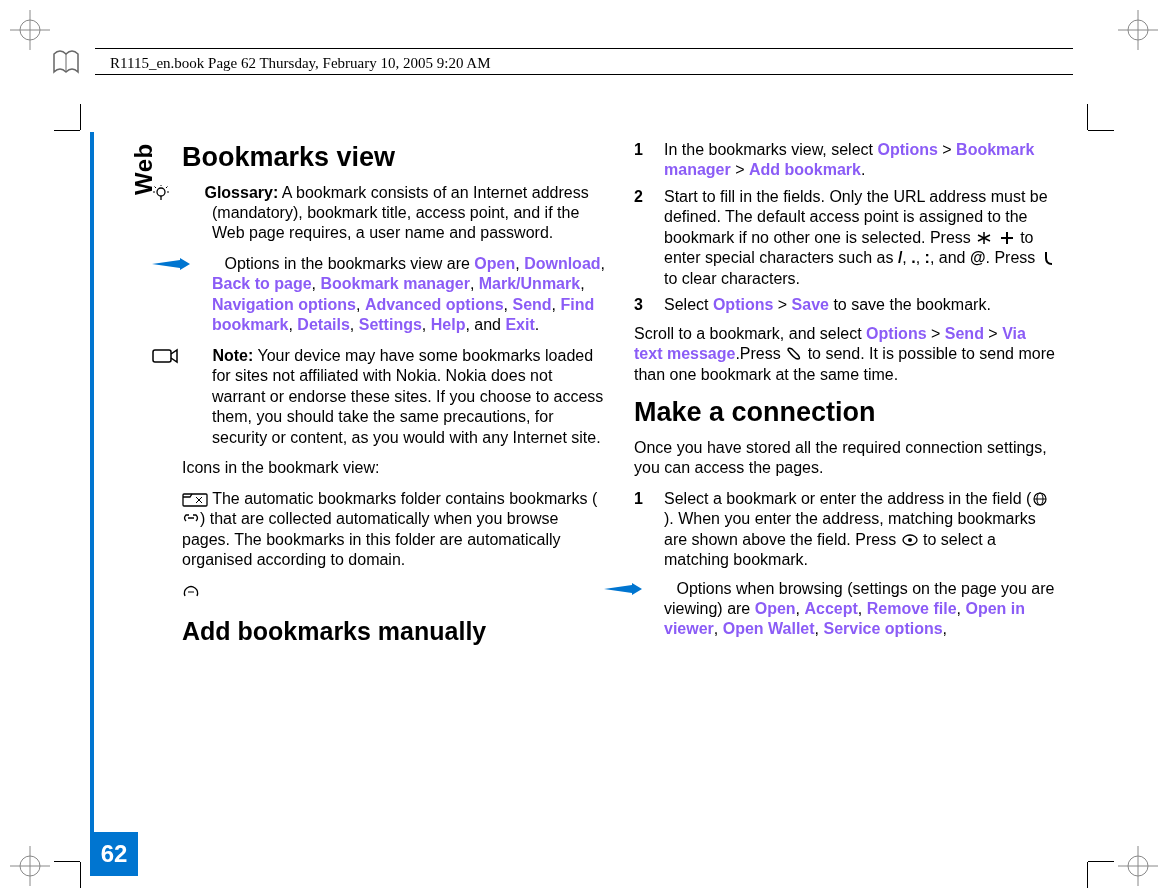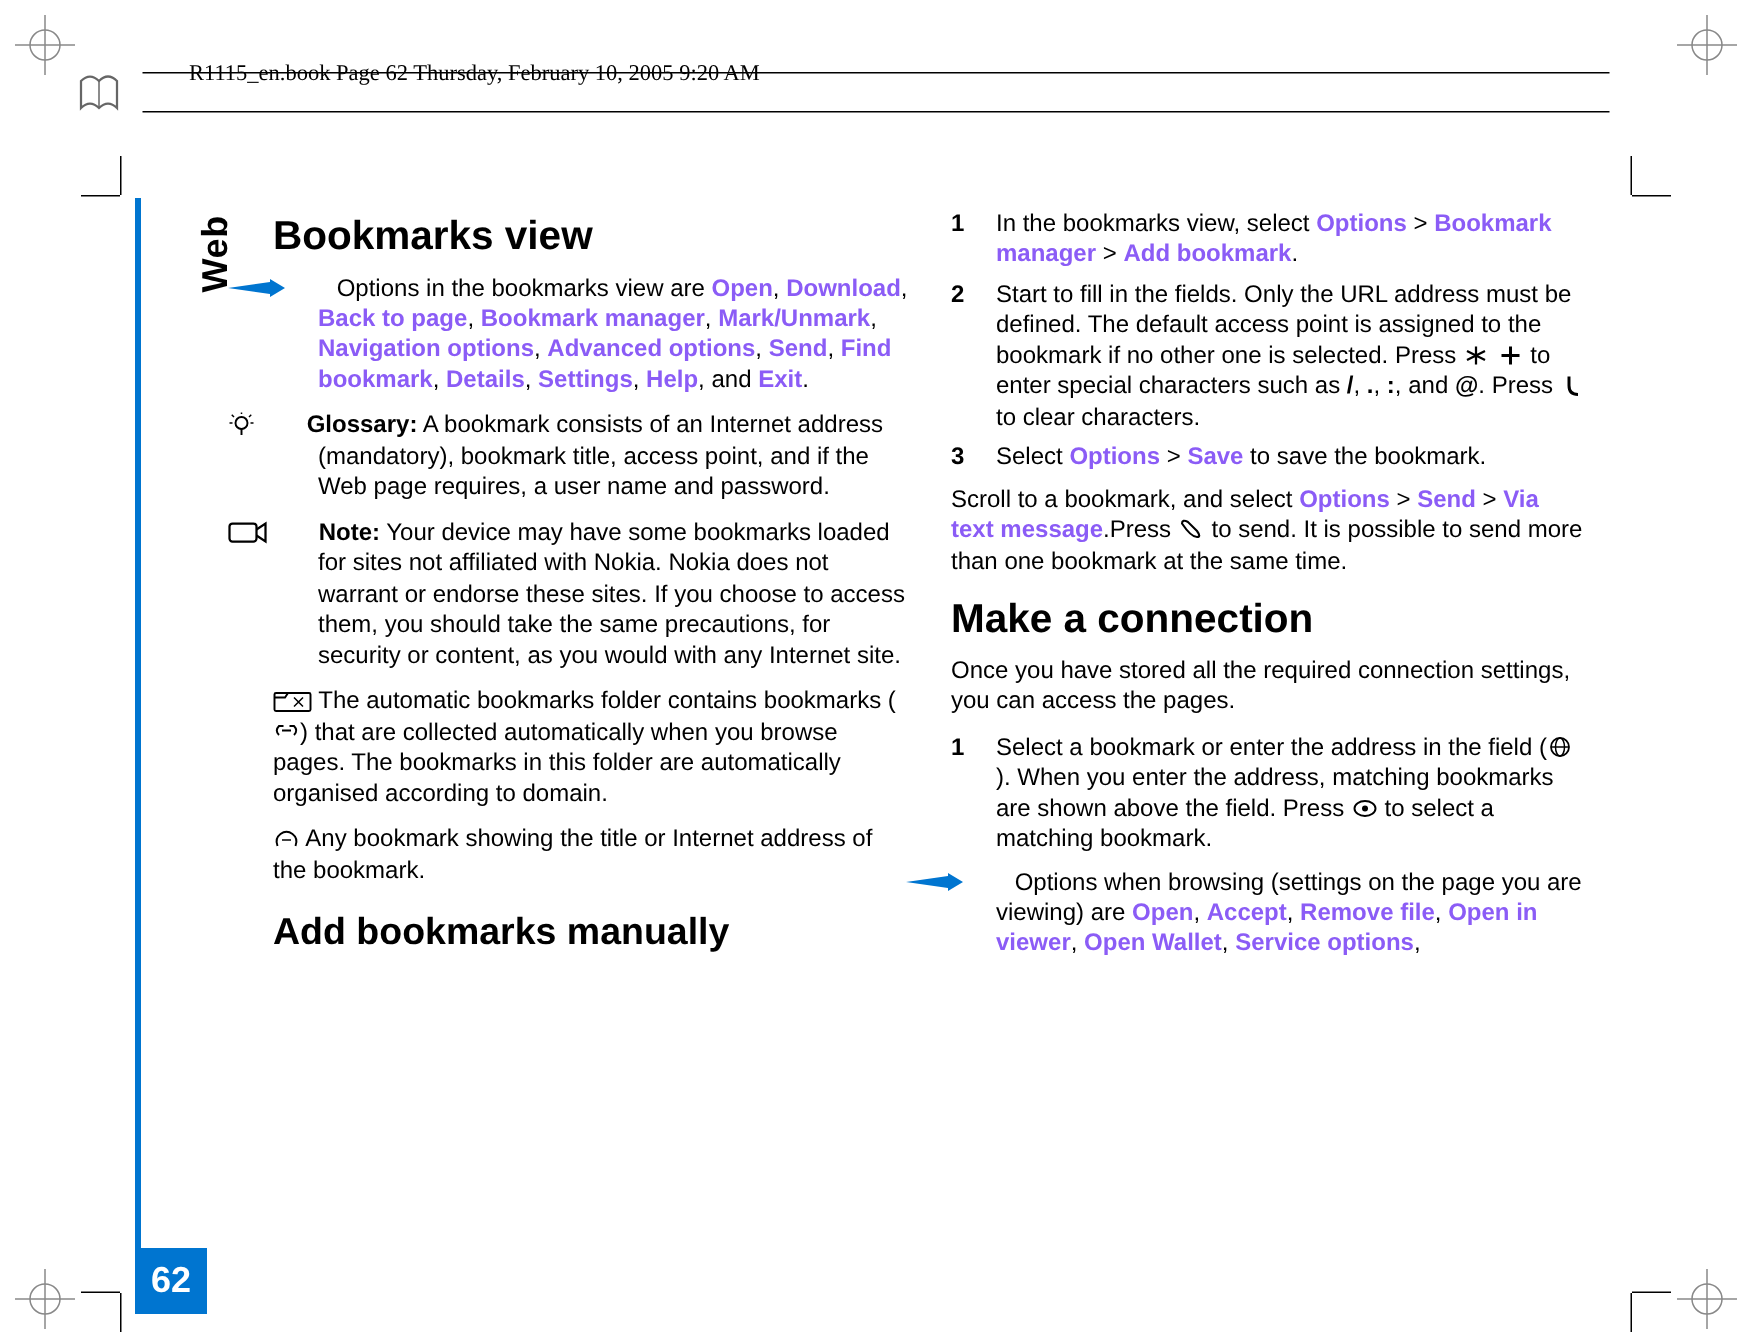--- a/index.html
+++ b/index.html
@@ -33,25 +33,24 @@
   .runhead-line {
     position: absolute;
     left: 95px;
     right: 95px;
     top: 48px;
     border-top: 1px solid #000;
   }
   .runhead-line.bot { top: 74px; }
   .runhead-text {
     position: absolute;
-    top: 41px;
+    top: 55px;
     left: 110px;
     font-family: 'Times New Roman', serif;
     font-size: 15px;
-    margin-left: 16px;
   }
   .runhead-iconbox {
     position: absolute;
     left: 50px;
     top: 46px;
     width: 32px;
     height: 32px;
   }
   .runhead-iconbox svg { width: 32px; height: 32px; }
 
@@ -226,20 +225,33 @@
 
 <div class="vlabel" style="left:130px; top:195px;">Web</div>
 
 <div class="pagenum-box">
     <span>62</span>
   </div>
 
 <div class="cols">
 
   <h1 class="sec">Bookmarks view</h1>
+
+  <p class="indent" style="text-indent:-30px;">
+    <span class="icon"><svg viewBox="0 0 18 16">
+          <circle cx="9" cy="7" r="4" fill="none" stroke="#000" stroke-width="1.3"></circle>
+          <line x1="9" y1="11" x2="9" y2="15" stroke="#000" stroke-width="1.3"></line>
+          <line x1="3" y1="7" x2="1" y2="7" stroke="#000"></line>
+          <line x1="15" y1="7" x2="17" y2="7" stroke="#000"></line>
+          <line x1="9" y1="1" x2="9" y2="-1" stroke="#000"></line>
+          <line x1="4" y1="3" x2="2.5" y2="1.5" stroke="#000"></line>
+          <line x1="14" y1="3" x2="15.5" y2="1.5" stroke="#000"></line>
+        </svg></span>
+    <span class="bold">Glossary:</span><span> A bookmark consists of an Internet address (mandatory), bookmark title, access point, and if the Web page requires, a user name and password.</span>
+  </p>
 
   <p class="indent" style="text-indent:-30px;">
     <span class="tip-arrow"><svg viewBox="0 0 38 12">
           <polygon points="0,6 28,2 28,0 38,6 28,12 28,10 0,6" fill="#0075d0"></polygon>
         </svg></span>
     <span> Options in the bookmarks view are </span><span class="link">Open</span><span>, </span>
     <span class="link">Download</span><span>, </span>
     <span class="link">Back to page</span><span>, </span>
     <span class="link">Bookmark manager</span><span>, </span>
     <span class="link">Mark/Unmark</span><span>, </span>
@@ -247,57 +259,45 @@
     <span class="link">Advanced options</span><span>, </span>
     <span class="link">Send</span><span>, </span>
     <span class="link">Find bookmark</span><span>, </span>
     <span class="link">Details</span><span>, </span>
     <span class="link">Settings</span><span>, </span>
     <span class="link">Help</span><span>, and </span>
     <span class="link">Exit</span><span>.</span>
   </p>
 
   <p class="indent" style="text-indent:-30px;">
-    <span class="icon"><svg viewBox="0 0 18 16">
-          <circle cx="9" cy="7" r="4" fill="none" stroke="#000" stroke-width="1.3"></circle>
-          <line x1="9" y1="11" x2="9" y2="15" stroke="#000" stroke-width="1.3"></line>
-          <line x1="3" y1="7" x2="1" y2="7" stroke="#000"></line>
-          <line x1="15" y1="7" x2="17" y2="7" stroke="#000"></line>
-          <line x1="9" y1="1" x2="9" y2="-1" stroke="#000"></line>
-          <line x1="4" y1="3" x2="2.5" y2="1.5" stroke="#000"></line>
-          <line x1="14" y1="3" x2="15.5" y2="1.5" stroke="#000"></line>
-        </svg></span>
-    <span class="bold">Glossary:</span><span> A bookmark consists of an Internet address (mandatory), bookmark title, access point, and if the Web page requires, a user name and password.</span>
-  </p>
-
-  <p class="indent" style="text-indent:-30px;">
     <span class="icon wide"><svg viewBox="0 0 26 16">
           <rect x="1" y="2" width="18" height="12" rx="2" fill="none" stroke="#000" stroke-width="1.5"></rect>
           <path d="M19 6 L25 2 L25 14 L19 10" fill="none" stroke="#000" stroke-width="1.5"></path>
         </svg></span>
     <span class="bold">Note:</span><span> Your device may have some bookmarks loaded for sites not affiliated with Nokia. Nokia does not warrant or endorse these sites. If you choose to access them, you should take the same precautions, for security or content, as you would with any Internet site.</span>
   </p>
 
+  <p>Icons in the bookmark view:</p>
 
 
   <p>
     <span class="icon wide"><svg viewBox="0 0 26 16">
           <rect x="1" y="3" width="24" height="12" rx="1" fill="none" stroke="#000" stroke-width="1.3"></rect>
           <path d="M1 6 L8 6 L10 3" fill="none" stroke="#000" stroke-width="1.3"></path>
           <path d="M14 6 L20 12 M20 6 L14 12" stroke="#000" stroke-width="1"></path>
         </svg></span><span> The automatic bookmarks folder contains bookmarks (</span><span class="icon"><svg viewBox="0 0 18 16">
           <path d="M4 10 Q1 7 4 4 L7 4 M11 4 L14 4 Q17 7 14 10 M6 7 L12 7" fill="none" stroke="#000" stroke-width="1.3"></path>
         </svg></span><span>) that are collected automatically when you browse pages. The bookmarks in this folder are automatically organised according to domain.</span>
   </p>
 
   <p>
     <span class="icon"><svg viewBox="0 0 18 16">
           <path d="M3 13 Q1 8 5 5 Q9 2 13 5 Q17 8 15 13" fill="none" stroke="#000" stroke-width="1.3"></path>
           <line x1="6" y1="9" x2="12" y2="9" stroke="#000"></line>
-        </svg></span><span> Any bookmark showing the title or Internet address of the bookmark.</span>
+        </svg></span>
   </p>
 
   <h2 class="sub">Add bookmarks manually</h2>
 
   <ol class="num">
     <li>
       <span>In the bookmarks view, select </span><span class="link">Options</span><span> &gt; </span><span class="link">Bookmark manager</span><span> &gt; </span><span class="link">Add bookmark</span><span>.</span>
     </li>
     <li>
       <span>Start to fill in the fields. Only the URL address must be defined. The default access point is assigned to the bookmark if no other one is selected. Press </span>

